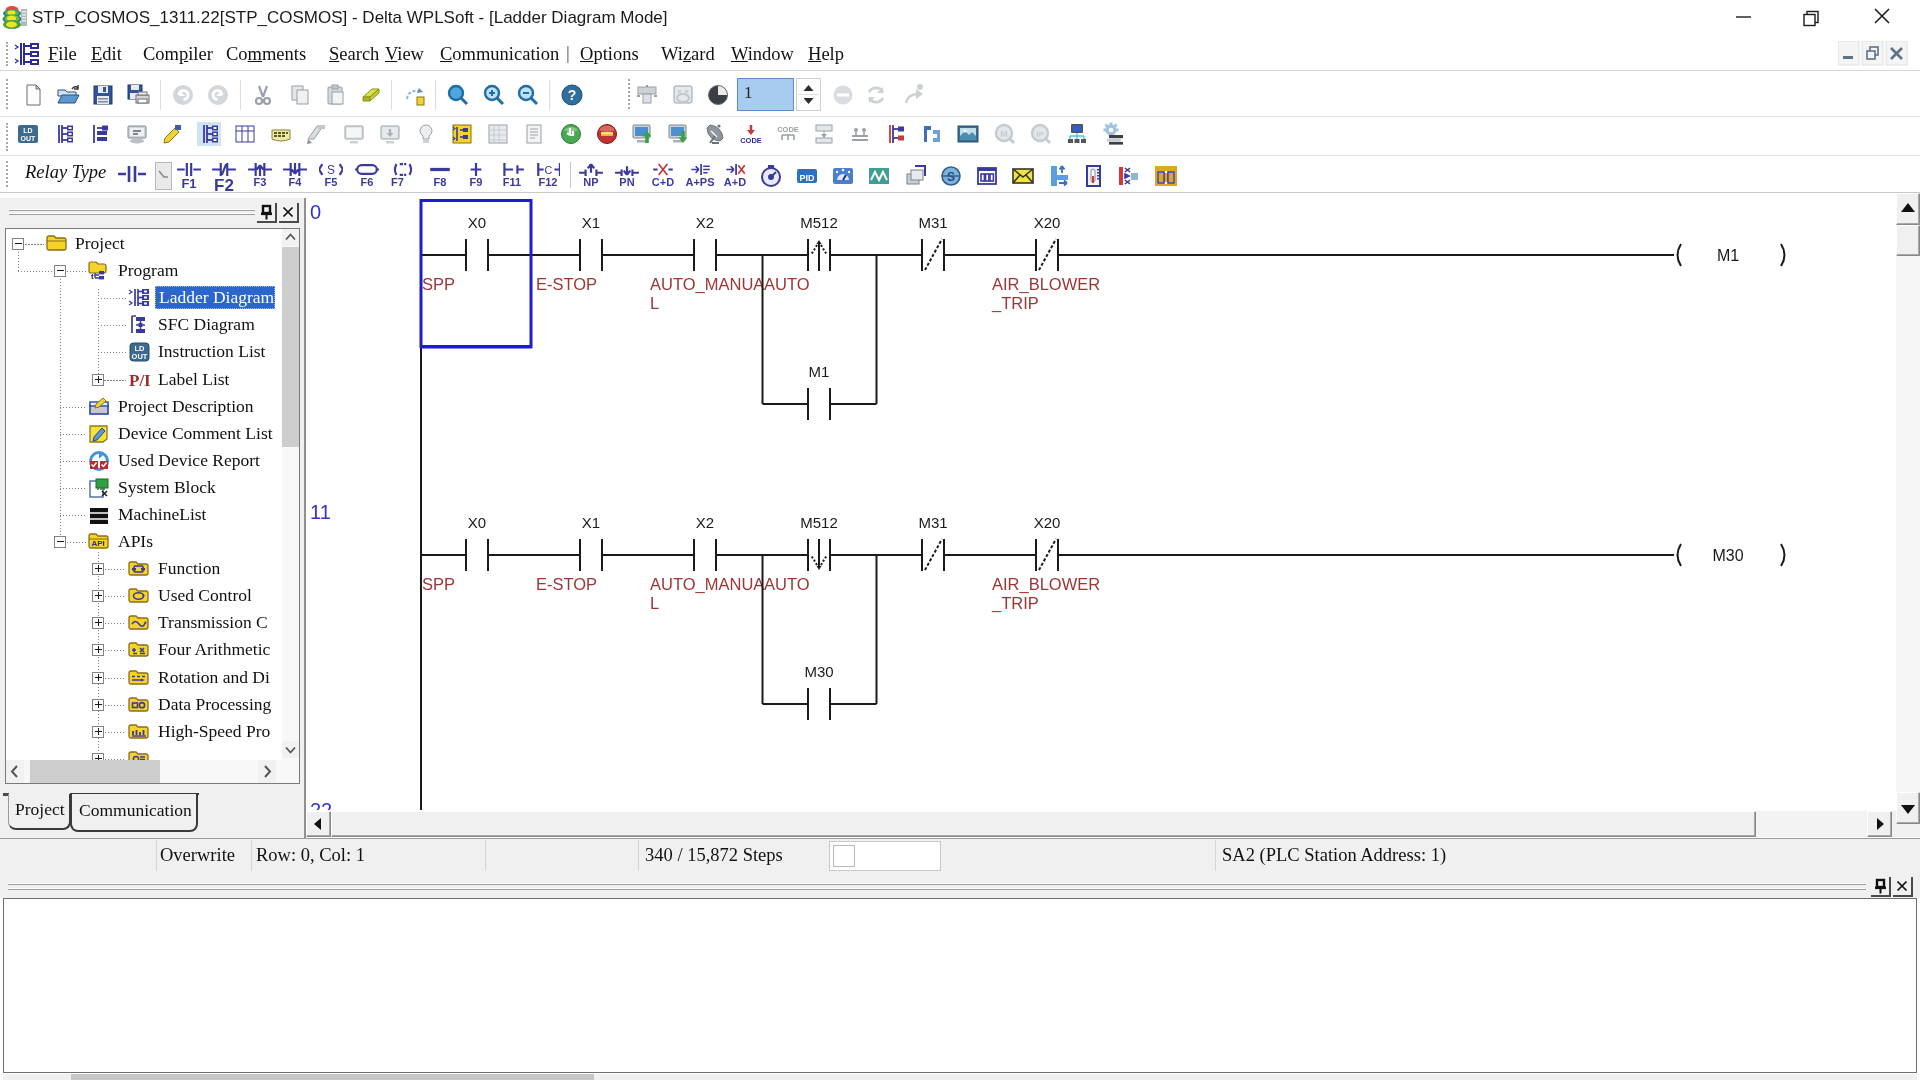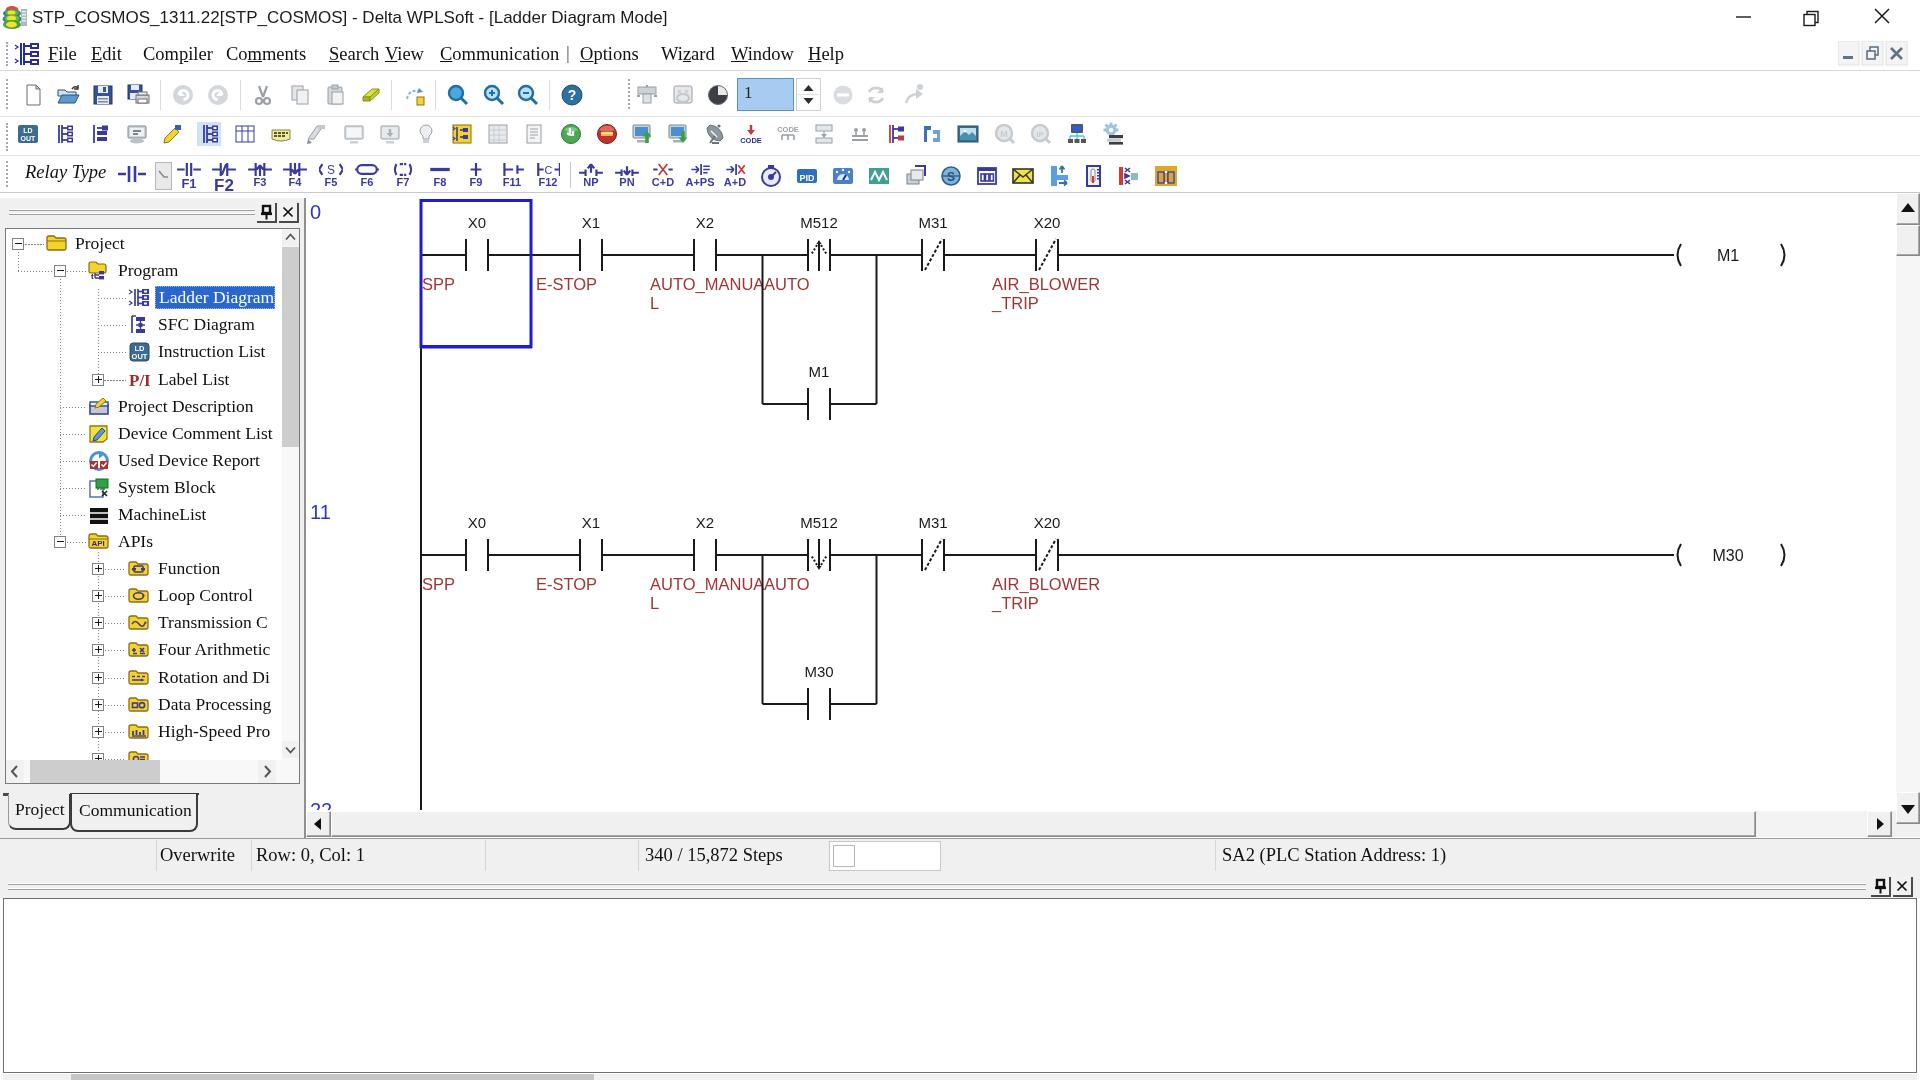--- a/index.html
+++ b/index.html
@@ -494,21 +494,21 @@
         <rect x="2" y="2" width="18" height="8" rx="4"></rect>
         <path d="M0 6 h2 M20 6 h2"></path>
       </g>
     </svg>
     <div class="abs san" style="left:355px;top:176px;font-size:11px;color:#3a3a9e;white-space:nowrap;font-weight:bold;width:24px;text-align:center">F6</div>
     <svg class="abs" style="left:391px;top:163px" width="24" height="13" viewBox="0 0 22 12">
       <g stroke="#3a3a9e" stroke-width="2" fill="none">
         <path d="M5 1 Q2 6 5 11 M17 1 Q20 6 17 11 M8 1 h3 M8 11 h3 M14 1 h-2 M14 11 h-2"></path>
       </g>
     </svg>
-    <div class="abs san" style="left:391px;top:176px;font-size:11px;color:#3a3a9e;white-space:nowrap;font-weight:bold;width:24px;text-align:center">F7</div>
+    <div class="abs san" style="left:391px;top:176px;font-size:11px;color:#3a3a9e;white-space:nowrap;font-weight:bold;width:24px;">F7</div>
     <svg class="abs" style="left:428px;top:163px" width="24" height="13" viewBox="0 0 22 12">
       <g stroke="#3a3a9e" stroke-width="2" fill="none">
         <path d="M2 6 h18" stroke-width="3"></path>
       </g>
     </svg>
     <div class="abs san" style="left:428px;top:176px;font-size:11px;color:#3a3a9e;white-space:nowrap;font-weight:bold;width:24px;text-align:center">F8</div>
     <svg class="abs" style="left:464px;top:163px" width="24" height="13" viewBox="0 0 22 12">
       <g stroke="#3a3a9e" stroke-width="2" fill="none">
         <path d="M11 0 v12 M6 6 h10"></path>
       </g>
@@ -785,21 +785,21 @@
     <div class="abs ser" style="left:158px;top:558px;font-size:17.5px;color:#101010;white-space:nowrap;max-width:121px;overflow:hidden">Function</div>
     <div class="abs" style="left:92px;top:590px;width:12px;height:12px;background:#fff;border:1px solid #828282"></div>
     <div class="abs" style="left:95px;top:595px;width:7px;height:1px;background:#1a1a1a"></div>
     <div class="abs" style="left:98px;top:592px;width:1px;height:7px;background:#1a1a1a"></div>
     <div class="abs" style="left:105px;top:596px;width:21px;height:1px;background-image:repeating-linear-gradient(to right,#808080 0 1px,transparent 1px 3px)"></div>
     <svg class="abs" style="left:128px;top:585px" width="22" height="22" viewBox="0 0 22 22">
       <path d="M1 6 q0 -2 2 -2 h5 l2 2 h8 q2 0 2 2 v7 q0 2 -2 2 h-15 q-2 0 -2 -2 z" fill="#f5d327" stroke="#8a6d14" stroke-width="1.3"></path>
       <ellipse cx="10.5" cy="11" rx="5" ry="3.2" fill="none" stroke="#3a3a9e" stroke-width="1.6"></ellipse>
       <path d="M15.5 9 l1.5 2 -3 0.5" fill="#3a3a9e"></path>
     </svg>
-    <div class="abs ser" style="left:158px;top:585px;font-size:17.5px;color:#101010;white-space:nowrap;max-width:121px;overflow:hidden">Loop Control</div>
+    <div class="abs ser" style="left:158px;top:585px;font-size:17.5px;color:#101010;white-space:nowrap;max-width:121px;overflow:hidden">Used Control</div>
     <div class="abs" style="left:92px;top:617px;width:12px;height:12px;background:#fff;border:1px solid #828282"></div>
     <div class="abs" style="left:95px;top:622px;width:7px;height:1px;background:#1a1a1a"></div>
     <div class="abs" style="left:98px;top:619px;width:1px;height:7px;background:#1a1a1a"></div>
     <div class="abs" style="left:105px;top:623px;width:21px;height:1px;background-image:repeating-linear-gradient(to right,#808080 0 1px,transparent 1px 3px)"></div>
     <svg class="abs" style="left:128px;top:612px" width="22" height="22" viewBox="0 0 22 22">
       <path d="M1 6 q0 -2 2 -2 h5 l2 2 h8 q2 0 2 2 v7 q0 2 -2 2 h-15 q-2 0 -2 -2 z" fill="#f5d327" stroke="#8a6d14" stroke-width="1.3"></path>
       <path d="M4 12 q3 -5 7 0 t6 -1" fill="none" stroke="#3a3a9e" stroke-width="1.6"></path>
       <path d="M17 9 l2 2 -3 1" fill="#3a3a9e"></path>
     </svg>
     <div class="abs ser" style="left:158px;top:612px;font-size:17.5px;color:#101010;white-space:nowrap;max-width:121px;overflow:hidden">Transmission C</div>

